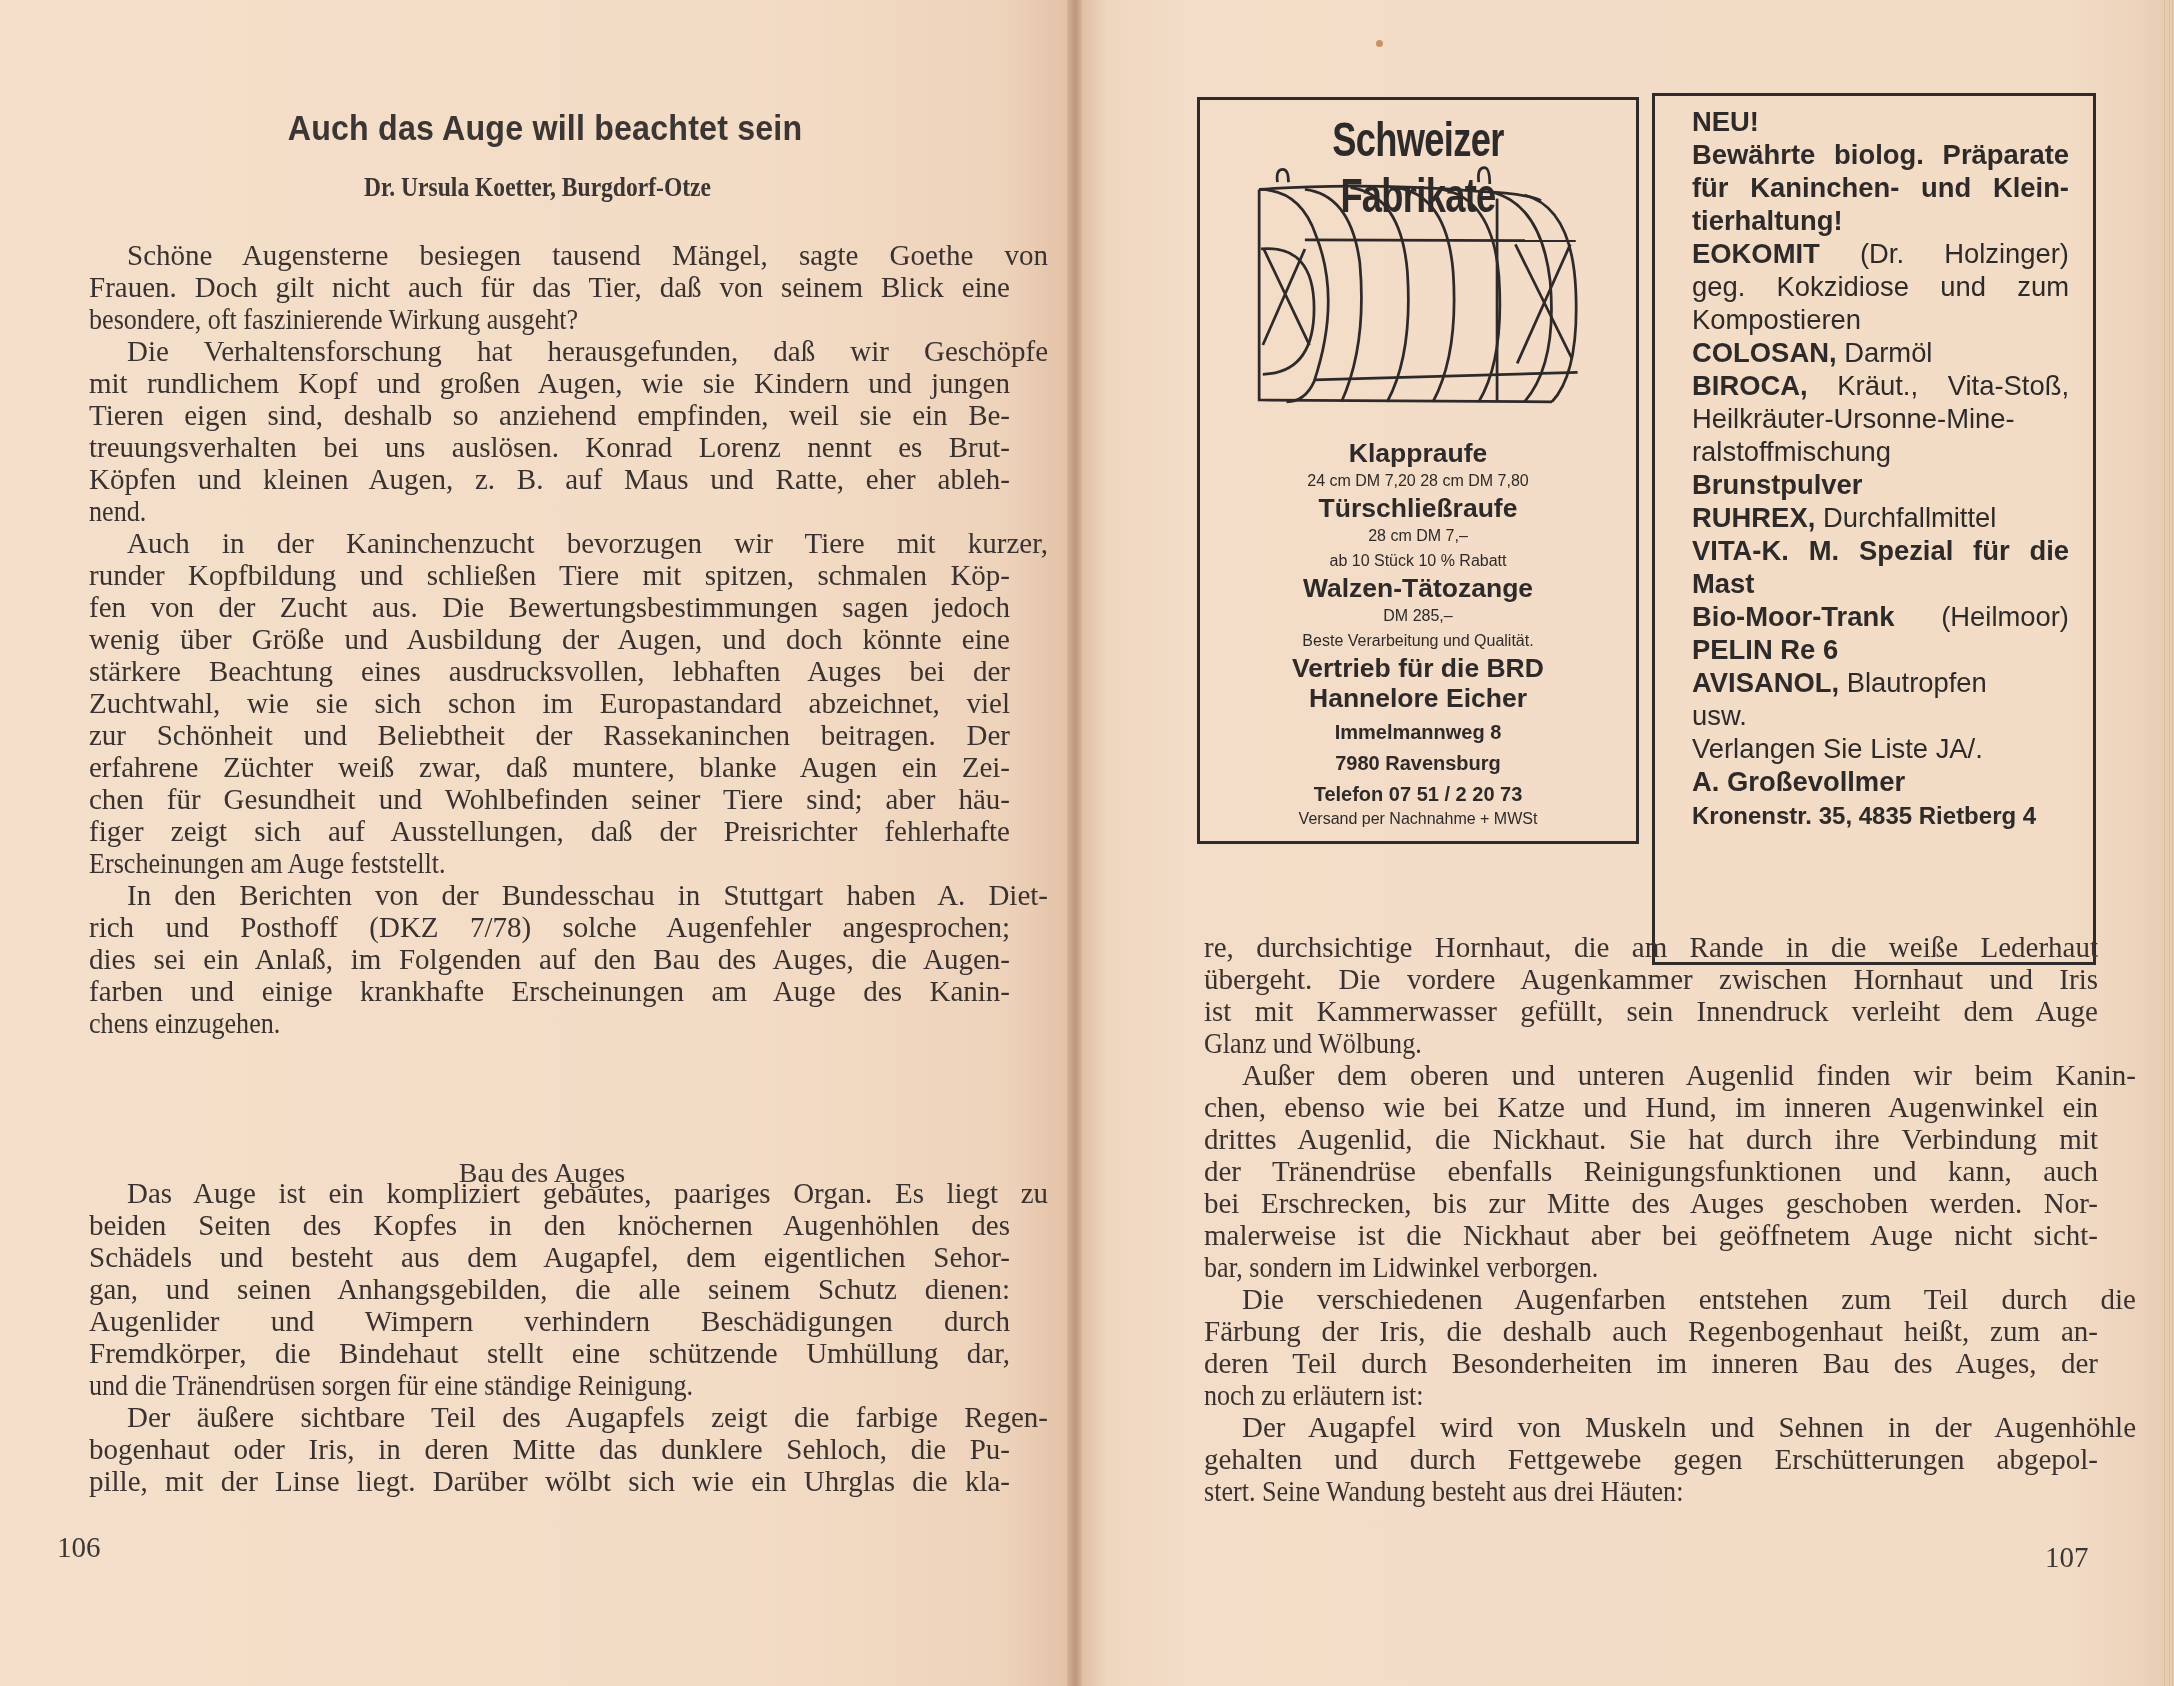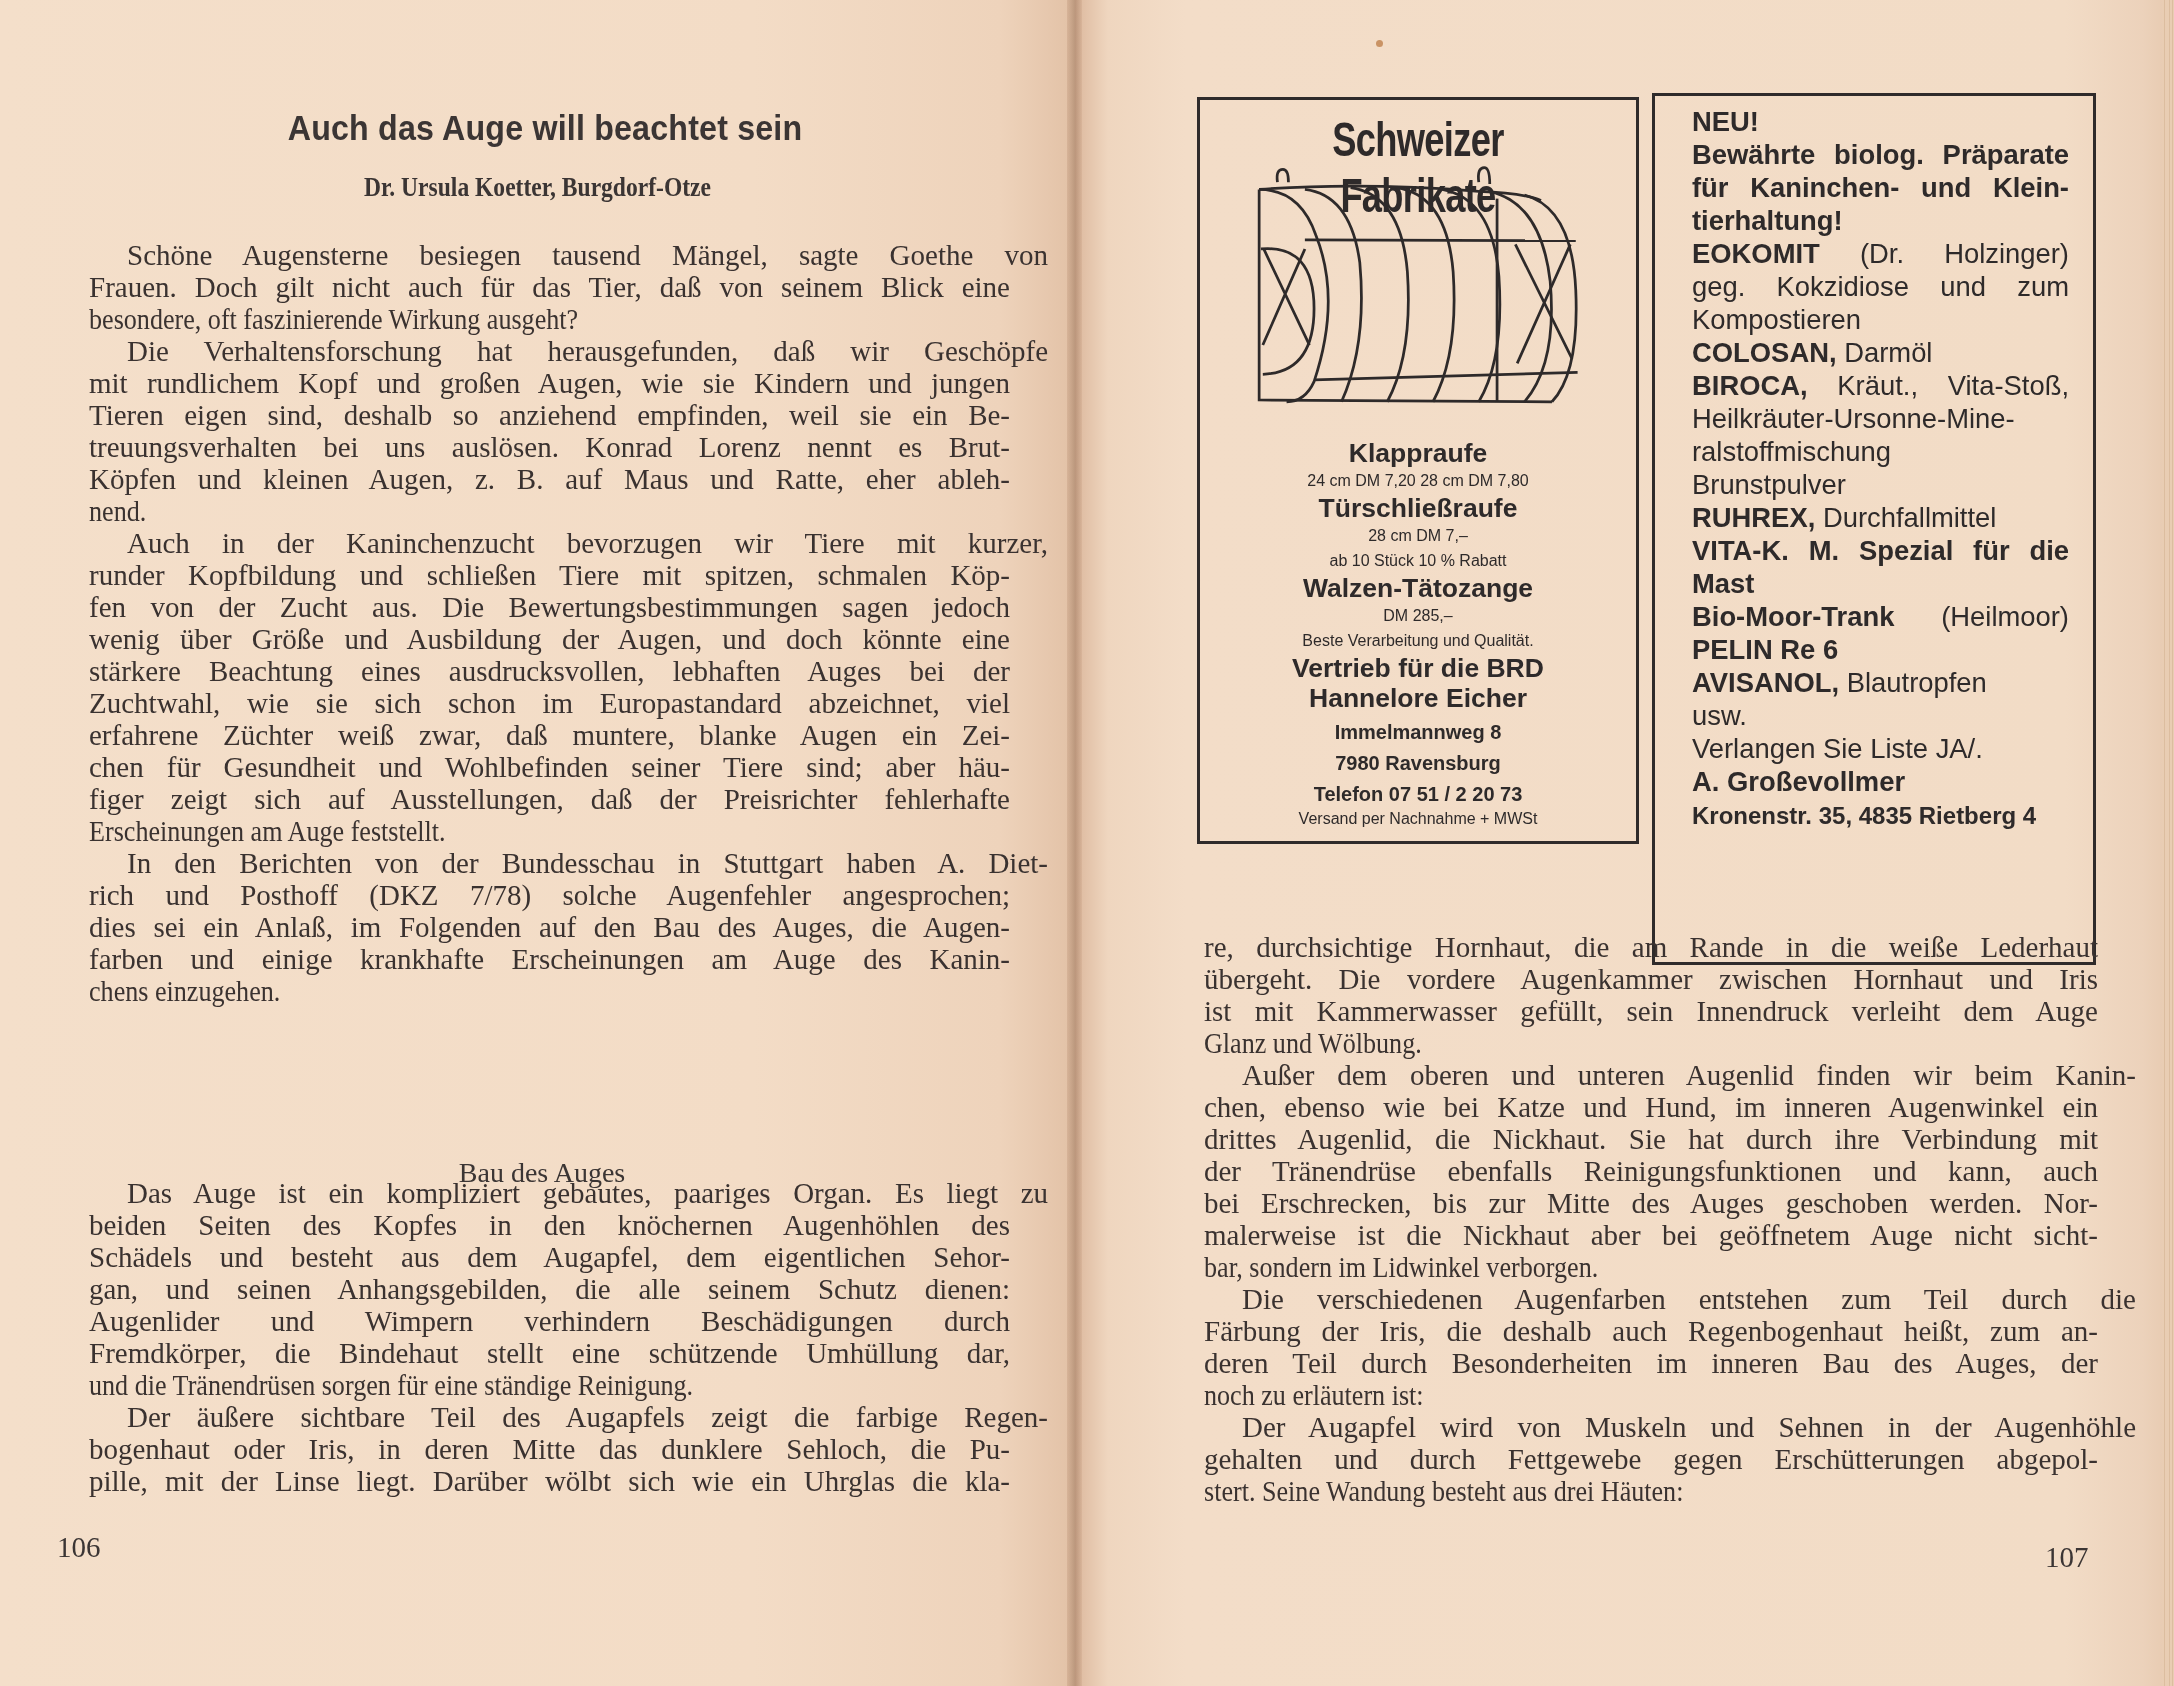--- a/index.html
+++ b/index.html
@@ -63,20 +63,21 @@
       <div class="line" style="text-align-last: justify;">Tieren eigen sind, deshalb so anziehend empfinden, weil sie ein Be-</div>
       <div class="line" style="text-align-last: justify;">treuungsverhalten bei uns auslösen. Konrad Lorenz nennt es Brut-</div>
       <div class="line" style="text-align-last: justify;">Köpfen und kleinen Augen, z. B. auf Maus und Ratte, eher ableh-</div>
       <div class="line last" style="text-align-last: left; transform: scaleX(0.9); width: 1023px; padding-left: 0px;">nend.</div>
       <div class="line indent" style="text-align-last: justify;">Auch in der Kaninchenzucht bevorzugen wir Tiere mit kurzer,</div>
       <div class="line" style="text-align-last: justify;">runder Kopfbildung und schließen Tiere mit spitzen, schmalen Köp-</div>
       <div class="line" style="text-align-last: justify;">fen von der Zucht aus. Die Bewertungsbestimmungen sagen jedoch</div>
       <div class="line" style="text-align-last: justify;">wenig über Größe und Ausbildung der Augen, und doch könnte eine</div>
       <div class="line" style="text-align-last: justify;">stärkere Beachtung eines ausdrucksvollen, lebhaften Auges bei der</div>
       <div class="line" style="text-align-last: justify;">Zuchtwahl, wie sie sich schon im Europastandard abzeichnet, viel</div>
+      <div class="line" style="text-align-last: justify;">zur Schönheit und Beliebtheit der Rassekaninchen beitragen. Der</div>
       <div class="line" style="text-align-last: justify;">erfahrene Züchter weiß zwar, daß muntere, blanke Augen ein Zei-</div>
       <div class="line" style="text-align-last: justify;">chen für Gesundheit und Wohlbefinden seiner Tiere sind; aber häu-</div>
       <div class="line" style="text-align-last: justify;">figer zeigt sich auf Ausstellungen, daß der Preisrichter fehlerhafte</div>
       <div class="line last" style="text-align-last: left; transform: scaleX(0.9); width: 1023px; padding-left: 0px;">Erscheinungen am Auge feststellt.</div>
       <div class="line indent" style="text-align-last: justify;">In den Berichten von der Bundesschau in Stuttgart haben A. Diet-</div>
       <div class="line" style="text-align-last: justify;">rich und Posthoff (DKZ 7/78) solche Augenfehler angesprochen;</div>
       <div class="line" style="text-align-last: justify;">dies sei ein Anlaß, im Folgenden auf den Bau des Auges, die Augen-</div>
       <div class="line" style="text-align-last: justify;">farben und einige krankhafte Erscheinungen am Auge des Kanin-</div>
       <div class="line last" style="text-align-last: left; transform: scaleX(0.9); width: 1023px; padding-left: 0px;">chens einzugehen.</div>
     </div>
@@ -146,21 +147,21 @@
       <div class="j"><span style="font-weight: bold;">Bewährte biolog. Präparate</span></div>
       <div class="j"><span style="font-weight: bold;">für Kaninchen- und Klein-</span></div>
       <div><span style="font-weight: bold;">tierhaltung!</span></div>
       <div class="j"><span style="font-weight: bold;">EOKOMIT</span><span> (Dr. Holzinger)</span></div>
       <div class="j"><span>geg. Kokzidiose und zum</span></div>
       <div><span>Kompostieren</span></div>
       <div><span style="font-weight: bold;">COLOSAN,</span><span> Darmöl</span></div>
       <div class="j"><span style="font-weight: bold;">BIROCA,</span><span> Kräut., Vita-Stoß,</span></div>
       <div class="j"><span>Heilkräuter-Ursonne-Mine-</span></div>
       <div><span>ralstoffmischung</span></div>
-      <div><span style="font-weight: normal;">Brunstpulver</span></div>
+      <div><span style="font-weight: bold;">Brunstpulver</span></div>
       <div><span style="font-weight: bold;">RUHREX,</span><span> Durchfallmittel</span></div>
       <div class="j"><span style="font-weight: bold;">VITA-K. M. Spezial für die</span></div>
       <div><span style="font-weight: bold;">Mast</span></div>
       <div class="j"><span style="font-weight: bold;">Bio-Moor-Trank</span><span> (Heilmoor)</span></div>
       <div><span style="font-weight: bold;">PELIN Re 6</span></div>
       <div><span style="font-weight: bold;">AVISANOL,</span><span> Blautropfen</span></div>
       <div><span>usw.</span></div>
       <div><span>Verlangen Sie Liste JA/.</span></div>
       <div><span style="font-weight: bold;">A. Großevollmer</span></div>
       <div><span style="font-weight: bold; font-size: 24px;">Kronenstr. 35, 4835 Rietberg 4</span></div>

